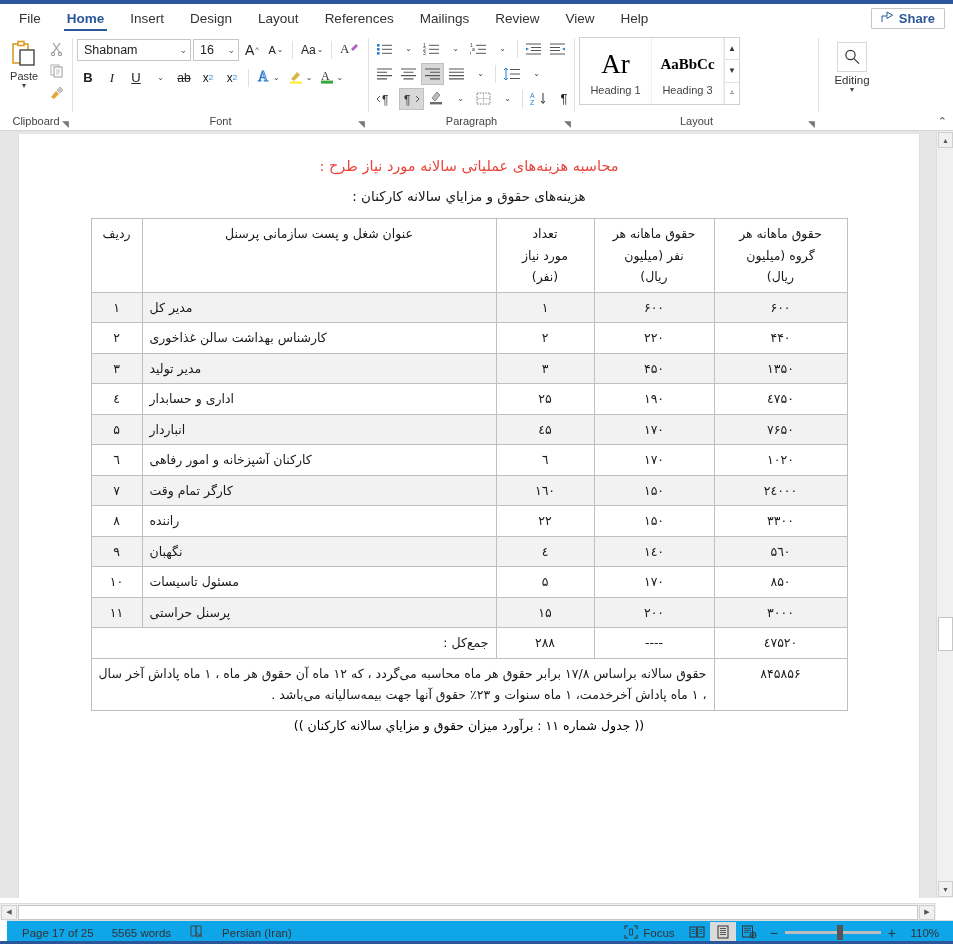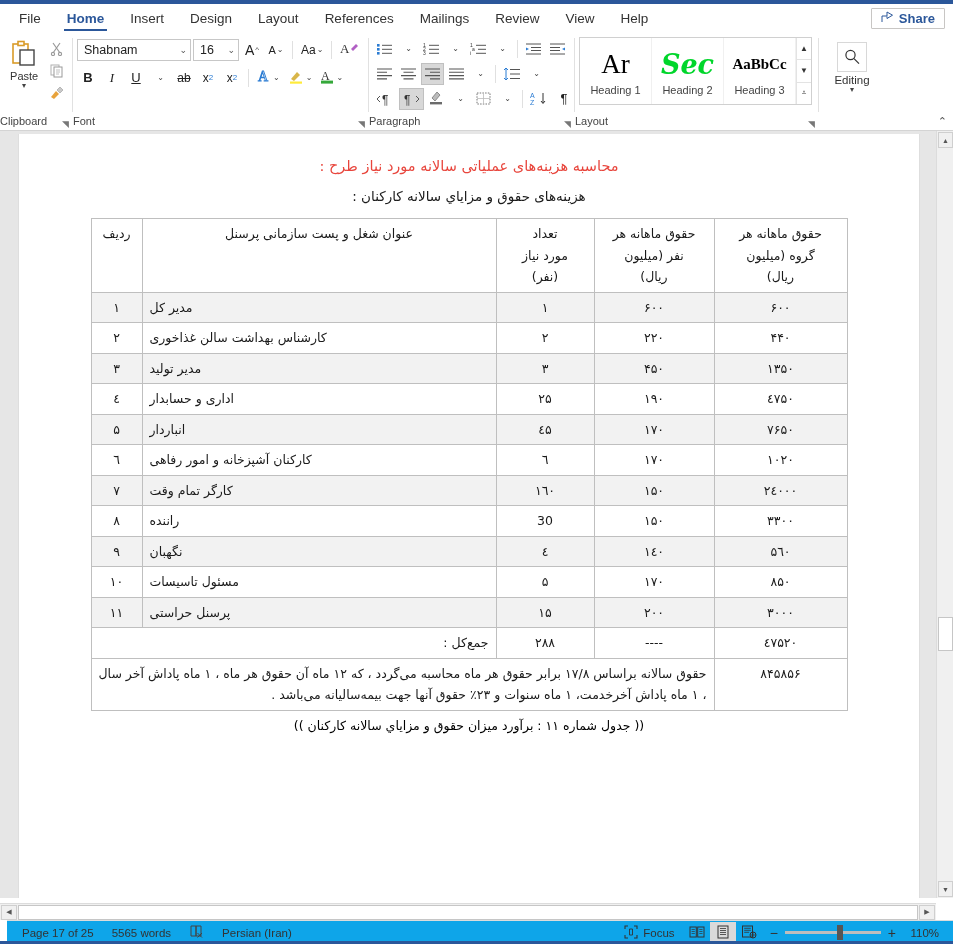--- a/index.html
+++ b/index.html
@@ -46,21 +46,21 @@
   
   .ribbon {
     height: 98px; background: #ffffff;
     border-bottom: 1px solid #d4d4d4;
     display: flex; align-items: stretch;
     position: relative;
   }
   .grp { position: relative; display: flex; flex-direction: column; }
   .grp-body { flex: 1; display: flex; align-items: flex-start; padding: 4px 4px 0 4px; }
   .grp-label {
-    height: 15px; font-size: 11px; color: #444; text-align: left;
+    height: 15px; font-size: 11px; color: #444; text-align: center;
     position: relative; padding-bottom: 2px;
   }
   .grp-sep { width: 1px; background: #e1e1e1; margin: 5px 0 18px 0; }
   .dlg {
     position: absolute; right: 3px; bottom: 1px; font-size: 9px; color: #777;
   }
 
   
   .grp-clipboard { width: 72px; }
   .clip-inner { display: flex; width: 100%; }
@@ -571,24 +571,20 @@
   <div class="grp-sep"></div>
 
   <div class="grp grp-styles">
     <div class="grp-body" style="padding-top:2px">
       <div class="gallery">
         <div class="style-item">
           <span class="style-prev" style="font-family:'Liberation Serif',serif;font-size:27px;color:#000000">Ar</span>
           <span class="style-name">Heading 1</span>
         </div>
         <div class="style-item">
-          <span class="style-prev" style="font-family:'DejaVu Serif',serif;font-style:italic;font-size:27px;color:#00d62b;font-weight:bold">Sec</span>
-          <span class="style-name">Heading 2</span>
-        </div>
-        <div class="style-item">
           <span class="style-prev" style="font-family:'Liberation Serif',serif;font-size:15px;font-weight:bold;color:#000000">AaBbCc</span>
           <span class="style-name">Heading 3</span>
         </div>
         <div class="gal-scroll">
           <div class="gal-btn">▲</div>
           <div class="gal-btn">▼</div>
           <div class="gal-btn">⩡</div>
         </div>
       </div>
     </div>
@@ -687,21 +683,21 @@
           <tr class="shade">
             <td class="c-grpmon">۲٤۰۰۰</td>
             <td class="c-permon">۱۵۰</td>
             <td class="c-count">۱٦۰</td>
             <td class="c-title">کارگر تمام وقت</td>
             <td class="c-radif">۷</td>
           </tr>
           <tr class="plain">
             <td class="c-grpmon">۳۳۰۰</td>
             <td class="c-permon">۱۵۰</td>
-            <td class="c-count">30</td>
+            <td class="c-count">۲۲</td>
             <td class="c-title">راننده</td>
             <td class="c-radif">۸</td>
           </tr>
           <tr class="shade">
             <td class="c-grpmon">۵٦۰</td>
             <td class="c-permon">۱٤۰</td>
             <td class="c-count">٤</td>
             <td class="c-title">نگهبان</td>
             <td class="c-radif">۹</td>
           </tr>

